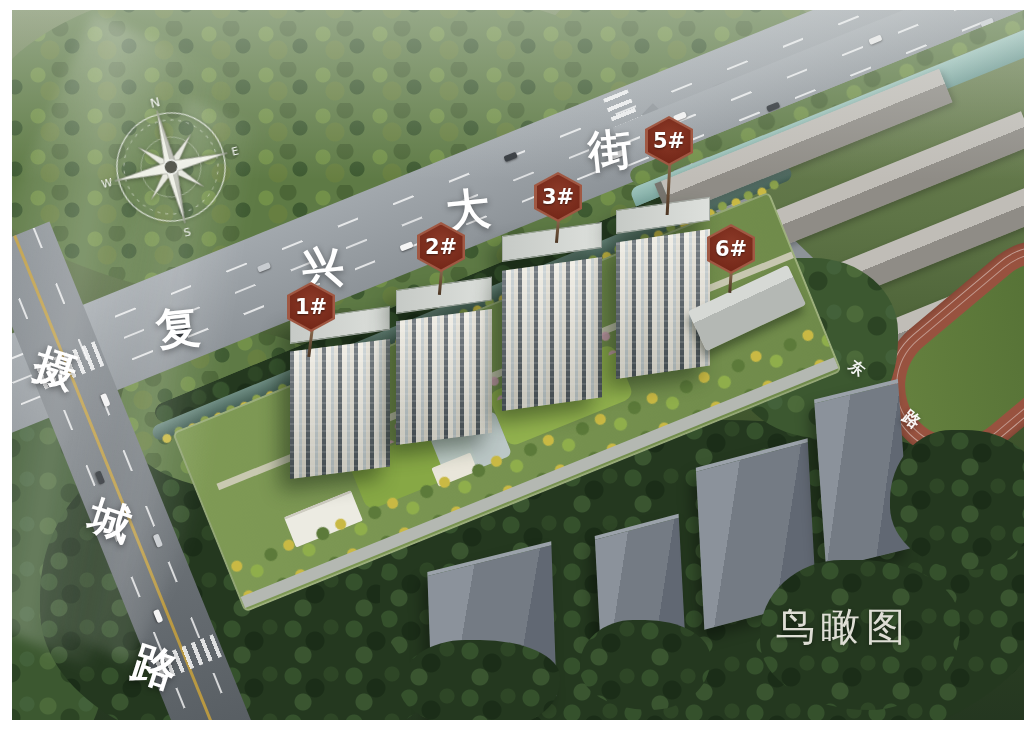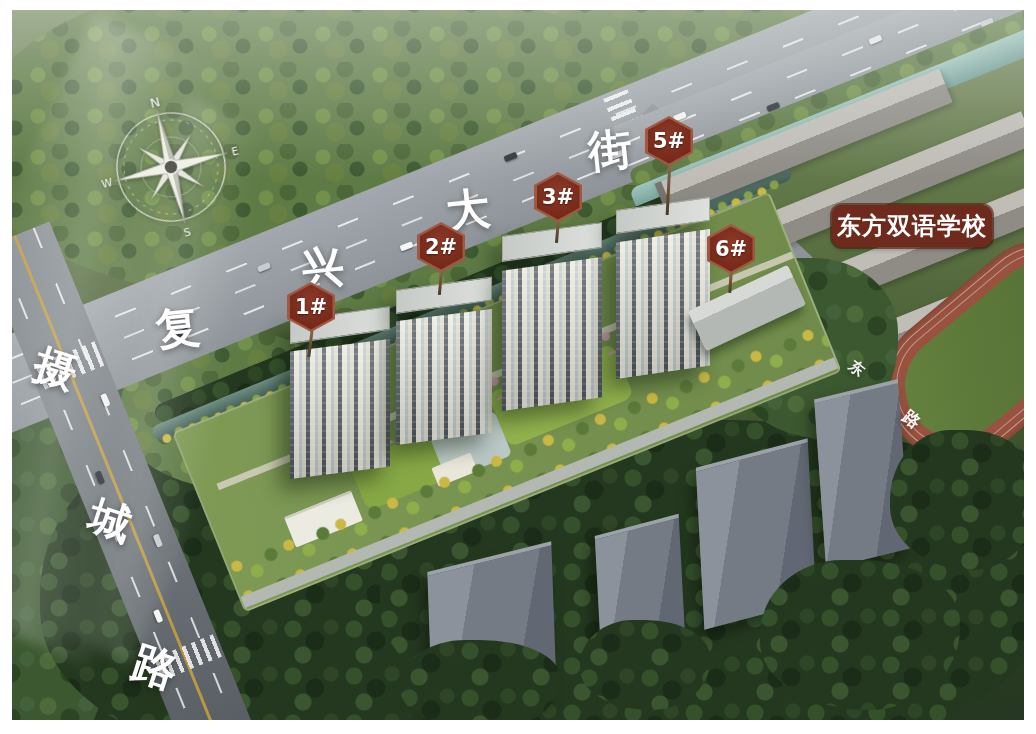--- a/index.html
+++ b/index.html
@@ -246,21 +246,21 @@
   <span class="rchar" style="left:446px;top:188px;font-size:44px;transform:rotate(-6deg)">大</span>
   <span class="rchar" style="left:588px;top:128px;font-size:44px;transform:rotate(-6deg)">街</span>
 
   <span class="rchar" style="left:34px;top:348px;font-size:42px;transform:rotate(18deg)">摄</span>
   <span class="rchar" style="left:89px;top:500px;font-size:42px;transform:rotate(18deg)">城</span>
   <span class="rchar" style="left:133px;top:645px;font-size:44px;transform:rotate(18deg)">路</span>
 
   <span class="rchar" style="left:849px;top:361px;font-size:15px;transform:rotate(38deg);opacity:.95">东</span>
   <span class="rchar" style="left:903px;top:411px;font-size:17px;transform:rotate(38deg);opacity:.95">路</span>
 
-  <div class="school">东方双语学校</div>
-
+
+  <div class="caption">鸟瞰图</div>
 
   <div class="frame" style="left:0;top:0;width:1036px;height:10px"></div>
   <div class="frame" style="left:0;top:720px;width:1036px;height:14px"></div>
   <div class="frame" style="left:0;top:0;width:12px;height:734px"></div>
   <div class="frame" style="left:1024px;top:0;width:12px;height:734px"></div>
 
 </div>
 
 </body></html>

